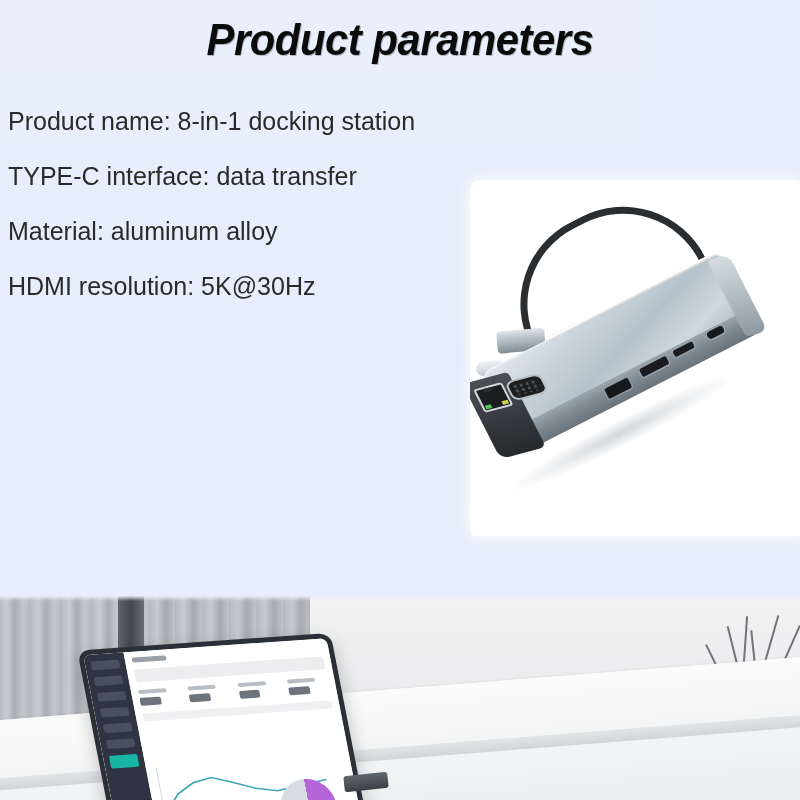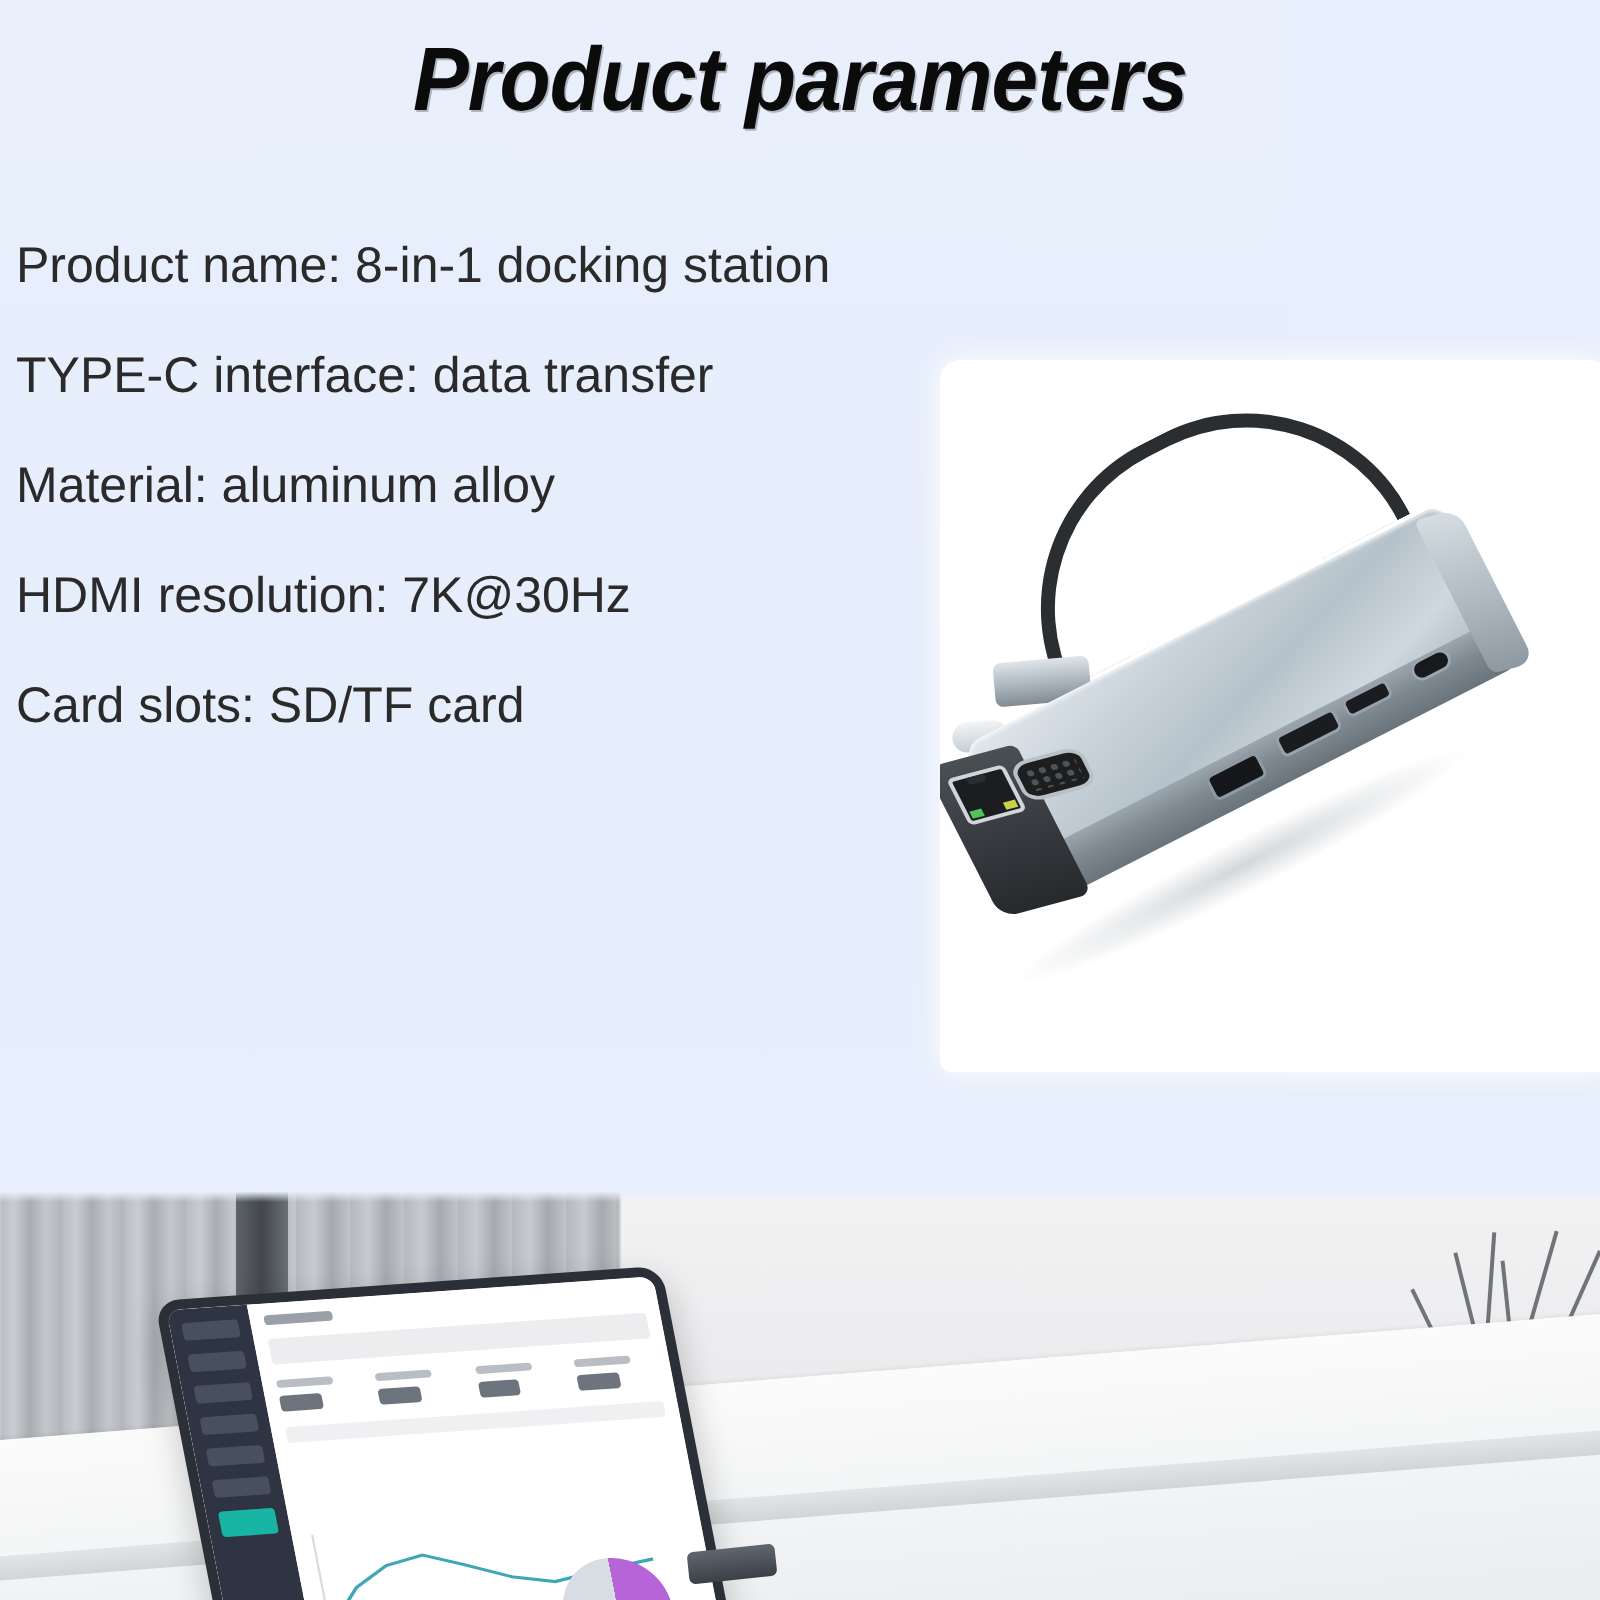--- a/index.html
+++ b/index.html
@@ -20,21 +20,21 @@
     text-align:center;
     font-size:45px;line-height:52px;
     font-weight:bold;font-style:italic;
     letter-spacing:-0.5px;
     color:#0b0b0b;
     font-family:"Liberation Sans", sans-serif;
     transform:scaleX(0.93);
     text-shadow:1px 1px 0 rgba(0,0,0,.25);
   }
   .spec-list{
-    position:absolute;left:8px;top:106px;width:460px;
+    position:absolute;left:8px;top:94px;width:460px;
   }
   .spec-line{
     font-size:25px;line-height:55px;
     color:#2a2a2a;
     white-space:nowrap;
     font-family:"Liberation Sans", sans-serif;
   }
 
   
   .product-panel{
@@ -242,22 +242,21 @@
 <div id="page">
 
   <div class="spec-section">
 
     <div class="page-title">Product parameters</div>
 
     <div class="spec-list">
       <div class="spec-line">Product name: 8-in-1 docking station</div>
       <div class="spec-line">TYPE-C interface: data transfer</div>
       <div class="spec-line">Material: aluminum alloy</div>
-      <div class="spec-line">HDMI resolution: 7K@30Hz</div>
-      <div class="spec-line">Card slots: SD/TF card</div>
+      <div class="spec-line">HDMI resolution: 5K@30Hz</div>
     </div>
 
     <div class="product-panel">
       <div class="prod-stage">
 
         <div class="dock-shadow"></div>
 
         <div class="dock-wrap">
 
           <div class="cable"></div>

